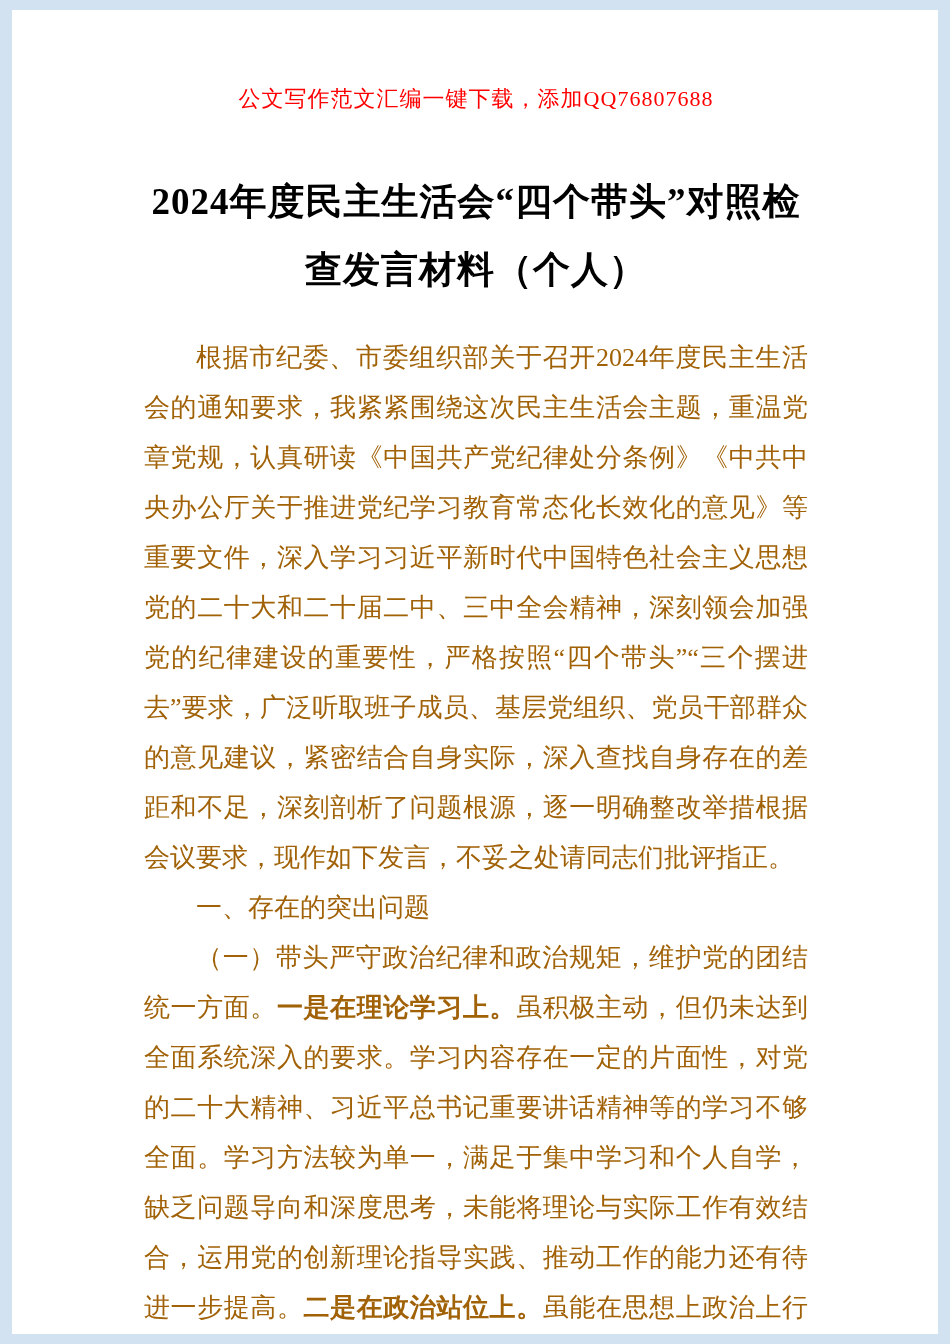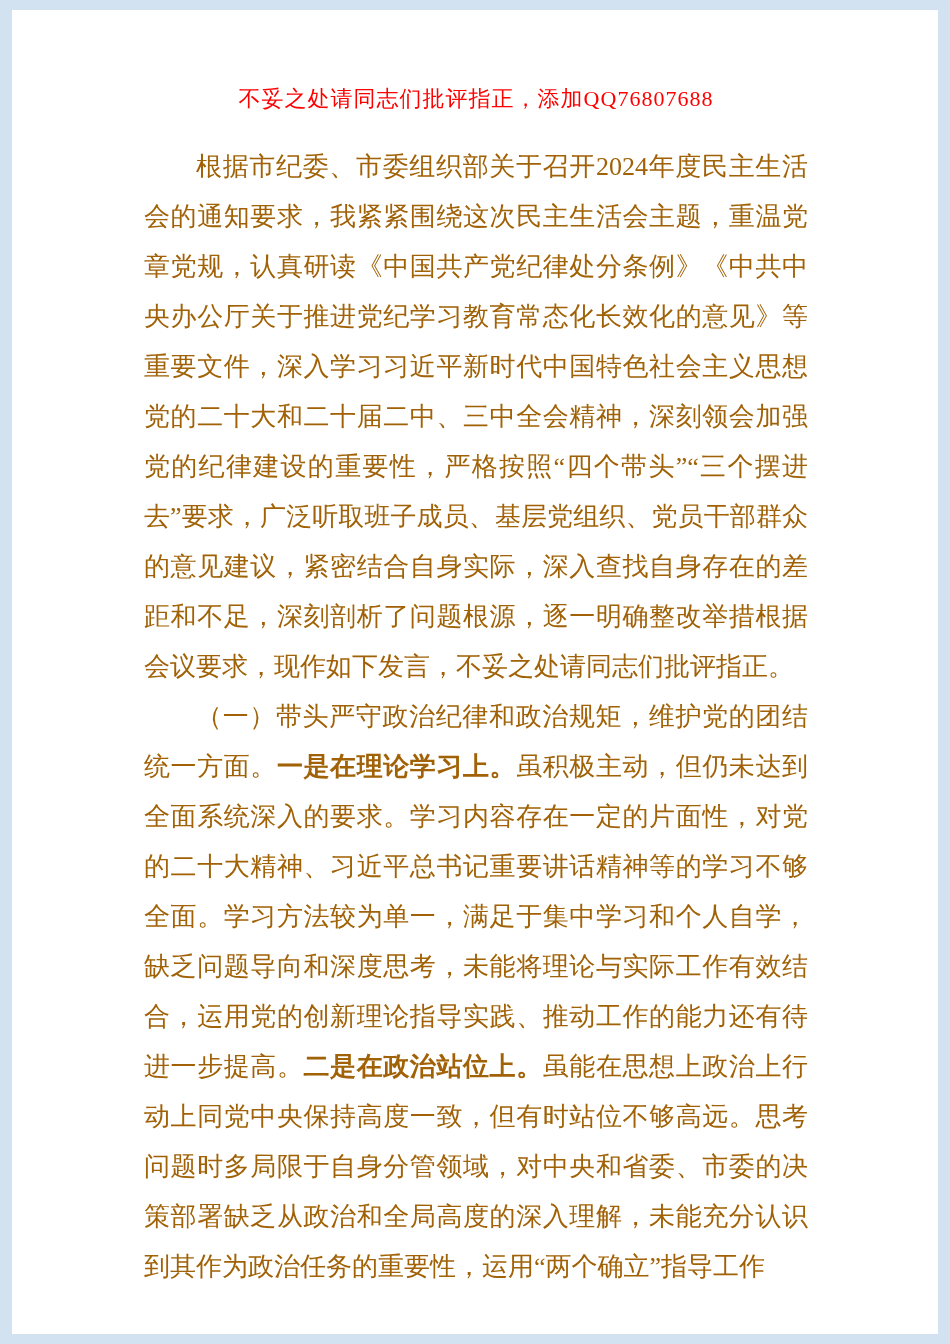--- a/index.html
+++ b/index.html
@@ -50,18 +50,20 @@
   }
   .bold {
     font-weight: bold;
     margin-top: 25px;
   }
 </style>
 </head>
 <body>
 
 <div class="page">
-  <div class="notice" style="color: rgb(255, 0, 0);">不妥之处请同志们批评指正，添加QQ76807688</div>
+  <div class="notice" style="color: rgb(255, 0, 0);">公文写作范文汇编一键下载，添加QQ76807688</div>
+  <h1 class="title">2024年度民主生活会“四个带头”对照检查发言材料（个人）</h1>
   <div class="doc-body">
       <p class="para"><span>根据市纪委、市委组织部关于召开2024年度民主生活会的通知要求，我紧紧围绕这次民主生活会主题，重温党章党规，认真研读《中国共产党纪律处分条例》《中共中央办公厅关于推进党纪学习教育常态化长效化的意见》等重要文件，深入学习习近平新时代中国特色社会主义思想党的二十大和二十届二中、三中全会精神，深刻领会加强党的纪律建设的重要性，严格按照“四个带头”“三个摆进去”要求，广泛听取班子成员、基层党组织、党员干部群众的意见建议，紧密结合自身实际，深入查找自身存在的差距和不足，深刻剖析了问题根源，逐一明确整改举措根据会议要求，现作如下发言，不妥之处请同志们批评指正。</span></p>
+      <p class="para"><span>一、存在的突出问题</span></p>
       <p class="para"><span>（一）带头严守政治纪律和政治规矩，维护党的团结统一方面。</span><span class="bold">一是在理论学习上。</span><span>虽积极主动，但仍未达到全面系统深入的要求。学习内容存在一定的片面性，对党的二十大精神、习近平总书记重要讲话精神等的学习不够全面。学习方法较为单一，满足于集中学习和个人自学，缺乏问题导向和深度思考，未能将理论与实际工作有效结合，运用党的创新理论指导实践、推动工作的能力还有待进一步提高。</span><span class="bold">二是在政治站位上。</span><span>虽能在思想上政治上行动上同党中央保持高度一致，但有时站位不够高远。思考问题时多局限于自身分管领域，对中央和省委、市委的决策部署缺乏从政治和全局高度的深入理解，未能充分认识到其作为政治任务的重要性，运用“两个确立”指导工作</span></p>
     </div>
 </div>
 
 </body></html>

